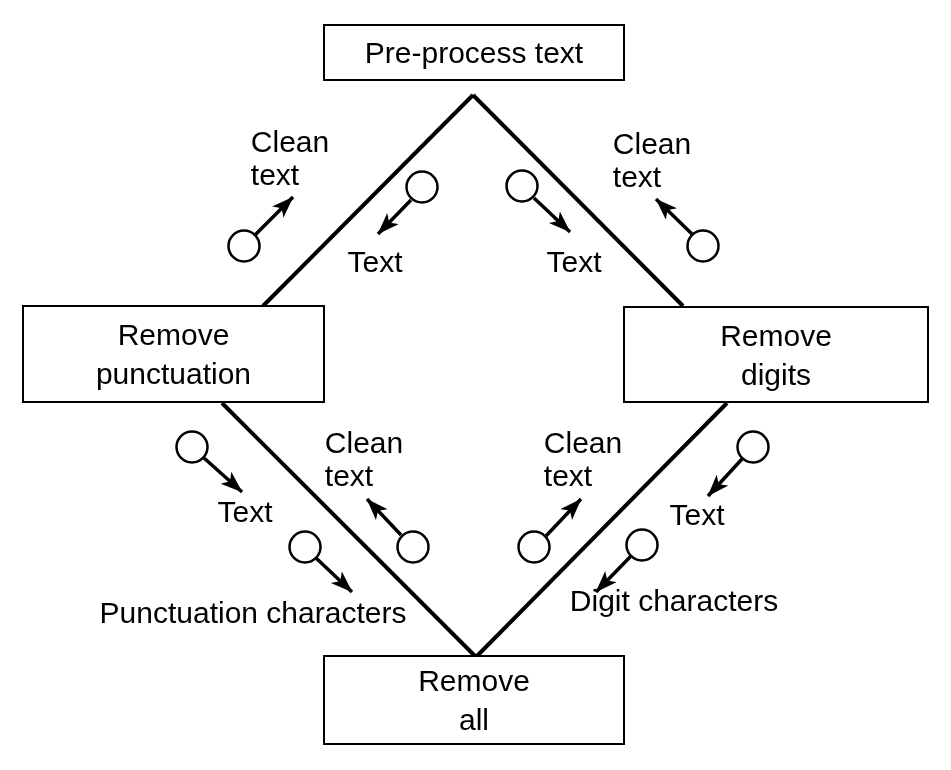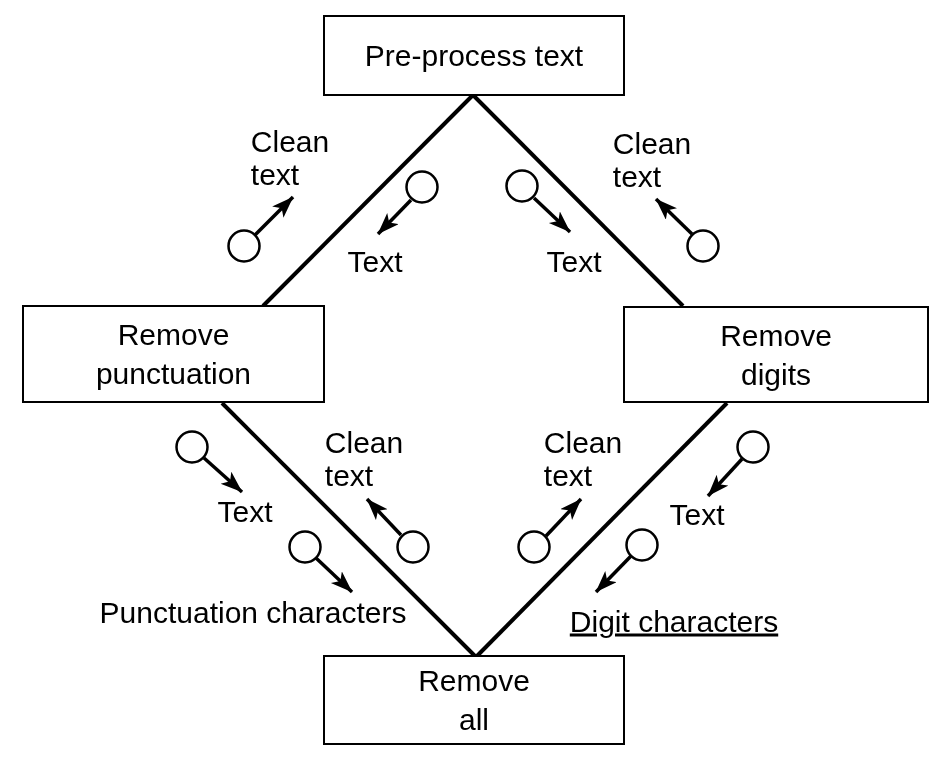--- a/index.html
+++ b/index.html
@@ -82,21 +82,21 @@
       <circle cx="703" cy="246" r="15.5"></circle>
       <circle cx="192" cy="447" r="15.5"></circle>
       <circle cx="305" cy="547" r="15.5"></circle>
       <circle cx="413" cy="547" r="15.5"></circle>
       <circle cx="534" cy="547" r="15.5"></circle>
       <circle cx="753" cy="447" r="15.5"></circle>
       <circle cx="642" cy="545" r="15.5"></circle>
     </g>
   </svg>
 
-  <div class="node" style="left:323px; top:15px;  width:302px; height:81px;">Pre-process text</div>
+  <div class="node" style="left:323px; top:24px;  width:302px; height:57px;">Pre-process text</div>
 
   <div class="node" style="left:22px;  top:305px; width:303px; height:98px;">Remove
 punctuation</div>
 
   <div class="node" style="left:623px; top:306px; width:306px; height:97px;">Remove
 digits</div>
 
   <div class="node" style="left:323px; top:655px; width:302px; height:90px;">Remove
 all</div>
 
@@ -115,15 +115,15 @@
   <div class="label" style="left:364px; top:459px;">Clean
 text</div>
 
   <div class="label" style="left:253px; top:612px;">Punctuation characters</div>
 
   <div class="label" style="left:583px; top:459px;">Clean
 text</div>
 
   <div class="label" style="left:697px; top:514px;">Text</div>
 
-  <div class="label" style="left:674px; top:621px;text-decoration:underline;">Digit characters</div>
+  <div class="label" style="left:674px; top:600px;">Digit characters</div>
 
 </div>
 
 </body></html>

